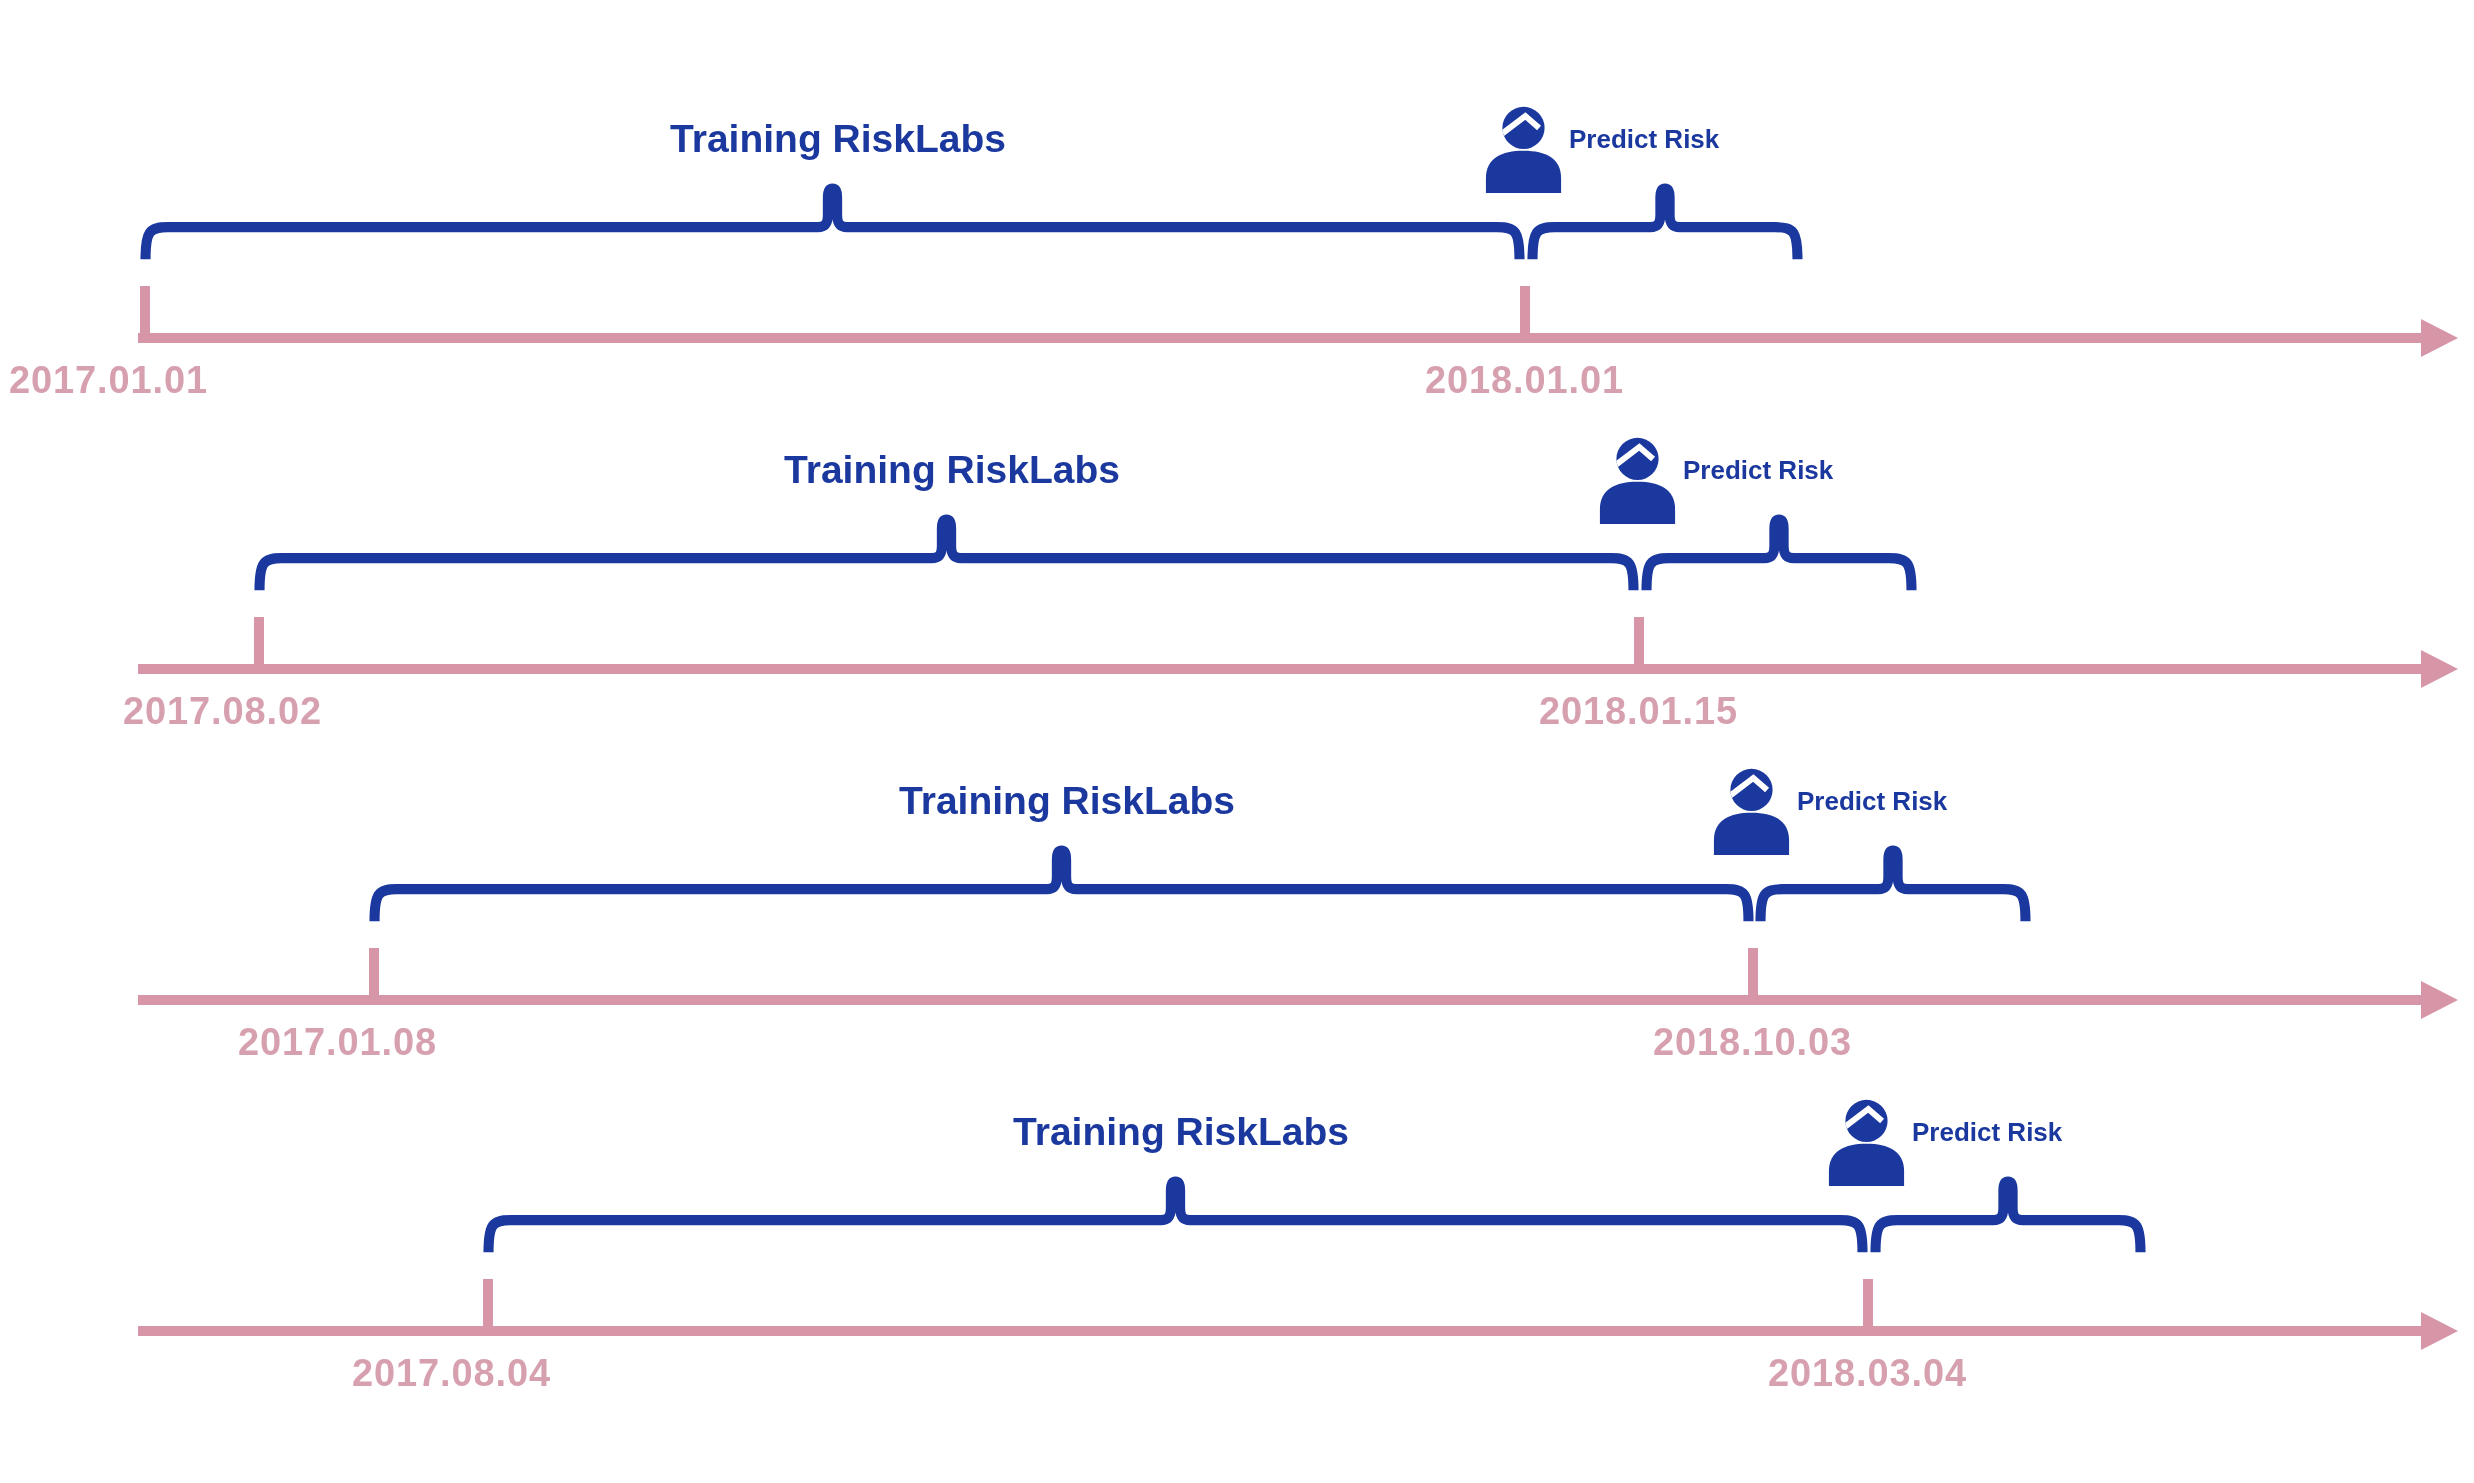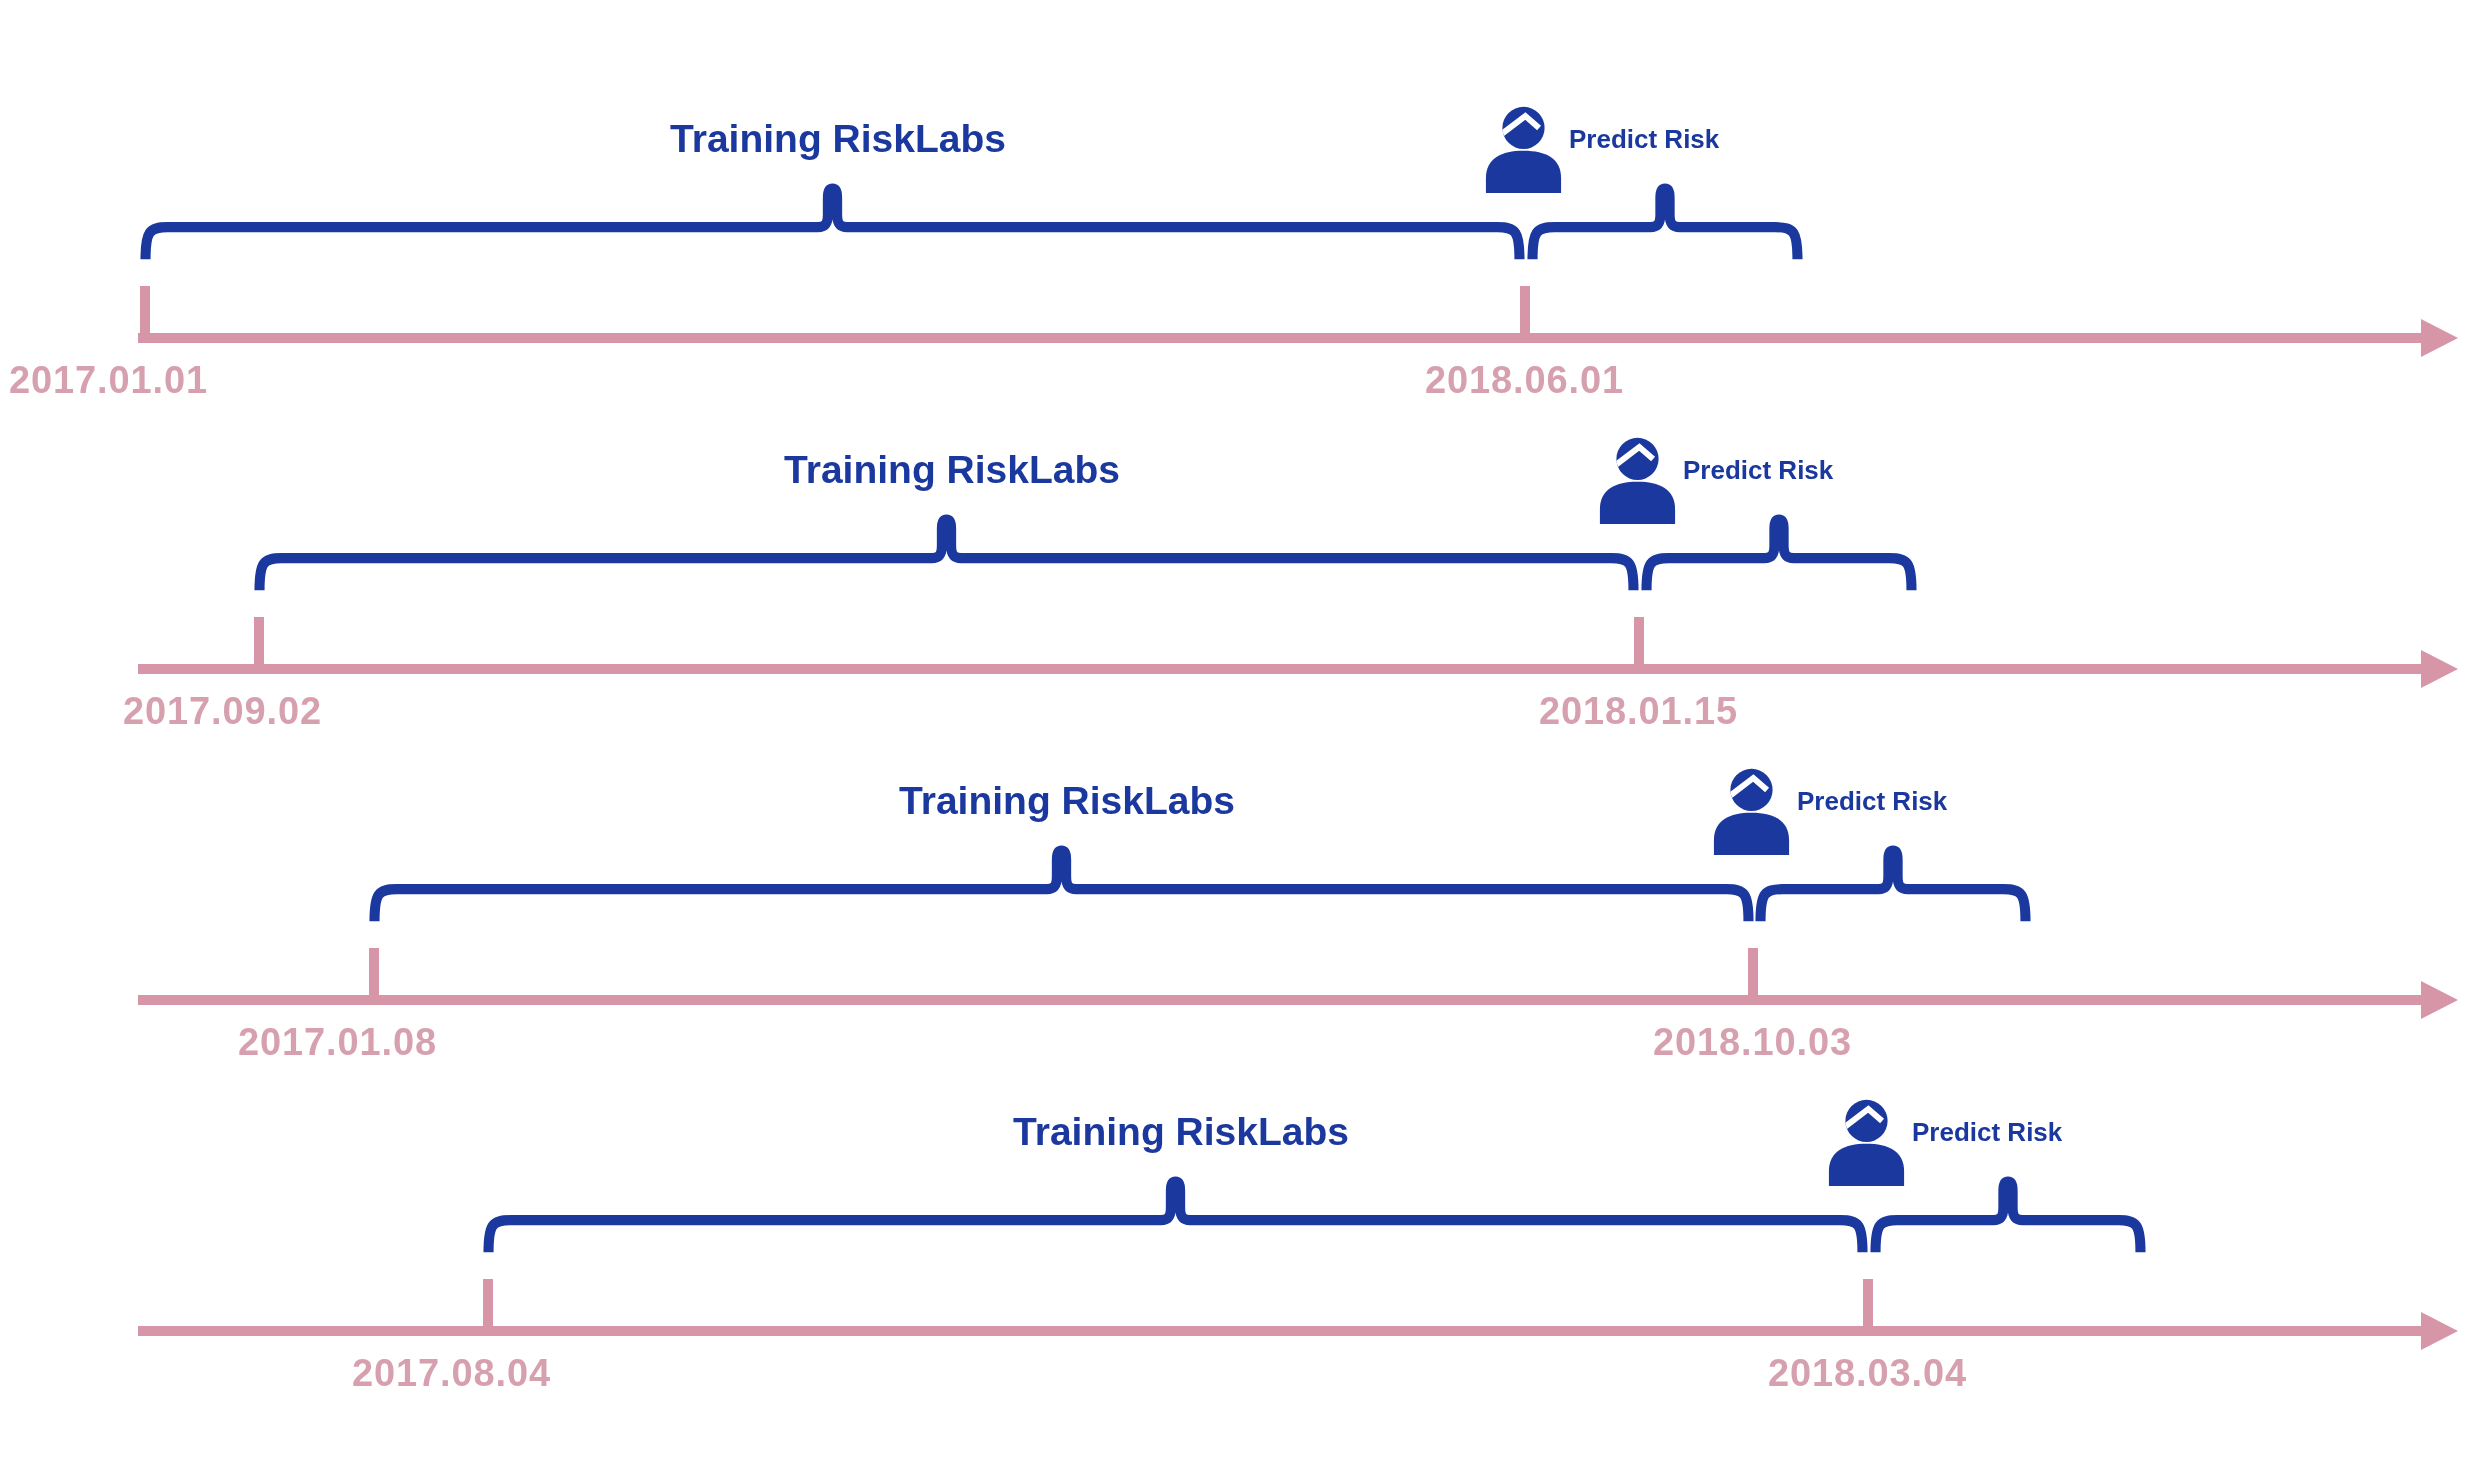--- a/index.html
+++ b/index.html
@@ -133,21 +133,21 @@
     </svg>
     <div class="predict-label">Predict Risk</div>
     <svg class="brace predict" viewBox="0 0 300 103" width="276" height="95">
       <path d="M 6,97 C 6,67 10,62 30,62 L 134,62 C 143,62 145,57 145,48 L 145,30 Q 145,20 150,20 Q 155,20 155,30 L 155,48 C 155,57 157,62 166,62 L 270,62 C 290,62 294,67 294,97"></path>
     </svg>
     <div class="tl-line"></div>
     <div class="tl-arrow"></div>
     <div class="tick t1"></div>
     <div class="tick t2"></div>
     <div class="date d1">2017.01.01</div>
-    <div class="date d2">2018.06.01</div>
+    <div class="date d2">2018.01.01</div>
   </section>
 
   <section class="row r2">
     <div class="train-label">Training RiskLabs</div>
     <svg class="brace train" viewBox="0 0 1506 103" width="1385" height="95">
       <path d="M 6,97 C 6,67 10,62 30,62 L 737,62 C 746,62 748,57 748,48 L 748,30 Q 748,20 753,20 Q 758,20 758,30 L 758,48 C 758,57 760,62 769,62 L 1476,62 C 1496,62 1500,67 1500,97"></path>
     </svg>
     <svg class="person" viewBox="0 0 92 96" width="85" height="88">
       <defs>
           <clipPath id="headclip2">
@@ -159,21 +159,21 @@
       <path fill="#1a389e" d="M 5,96 L 5,80 C 5,58 22,50 46,50 C 70,50 87,58 87,80 L 87,96 Z"></path>
     </svg>
     <div class="predict-label">Predict Risk</div>
     <svg class="brace predict" viewBox="0 0 300 103" width="276" height="95">
       <path d="M 6,97 C 6,67 10,62 30,62 L 134,62 C 143,62 145,57 145,48 L 145,30 Q 145,20 150,20 Q 155,20 155,30 L 155,48 C 155,57 157,62 166,62 L 270,62 C 290,62 294,67 294,97"></path>
     </svg>
     <div class="tl-line"></div>
     <div class="tl-arrow"></div>
     <div class="tick t1"></div>
     <div class="tick t2"></div>
-    <div class="date d1">2017.09.02</div>
+    <div class="date d1">2017.08.02</div>
     <div class="date d2">2018.01.15</div>
   </section>
 
   <section class="row r3">
     <div class="train-label">Training RiskLabs</div>
     <svg class="brace train" viewBox="0 0 1506 103" width="1385" height="95">
       <path d="M 6,97 C 6,67 10,62 30,62 L 737,62 C 746,62 748,57 748,48 L 748,30 Q 748,20 753,20 Q 758,20 758,30 L 758,48 C 758,57 760,62 769,62 L 1476,62 C 1496,62 1500,67 1500,97"></path>
     </svg>
     <svg class="person" viewBox="0 0 92 96" width="85" height="88">
       <defs>

